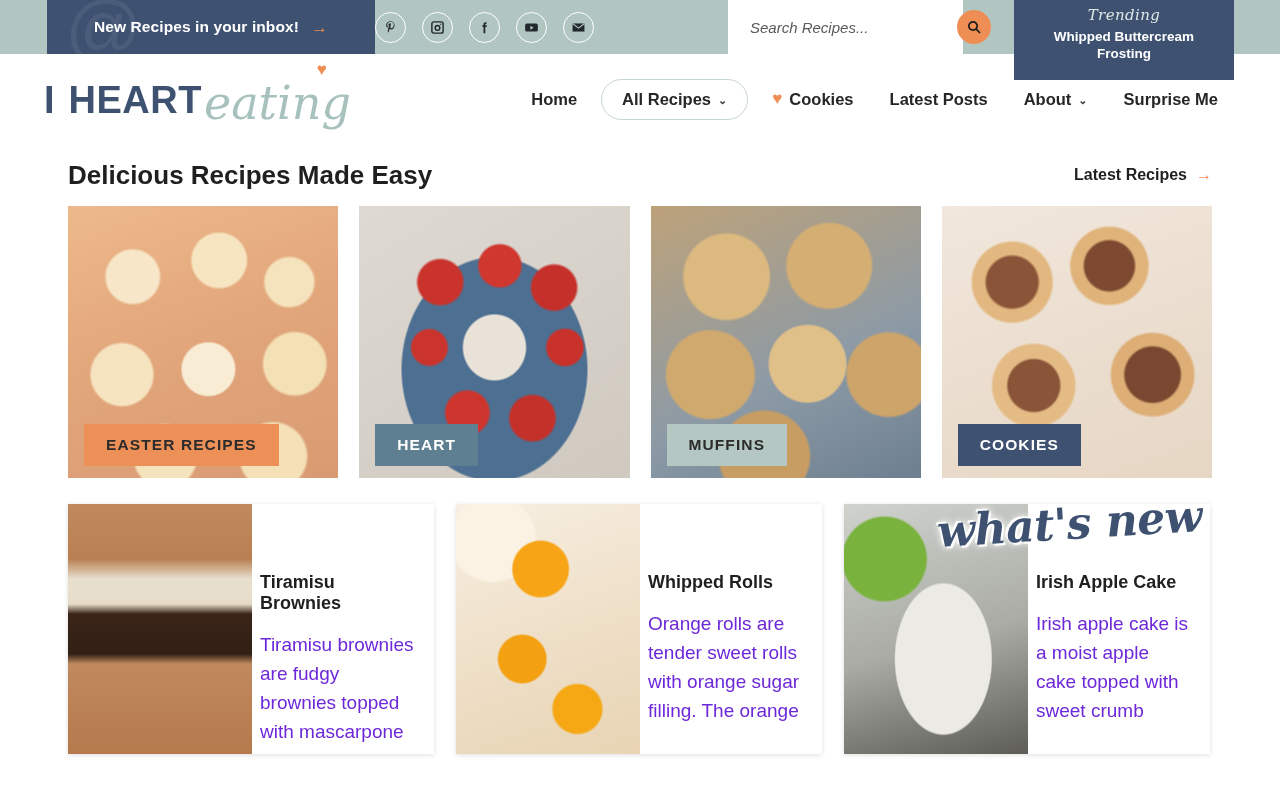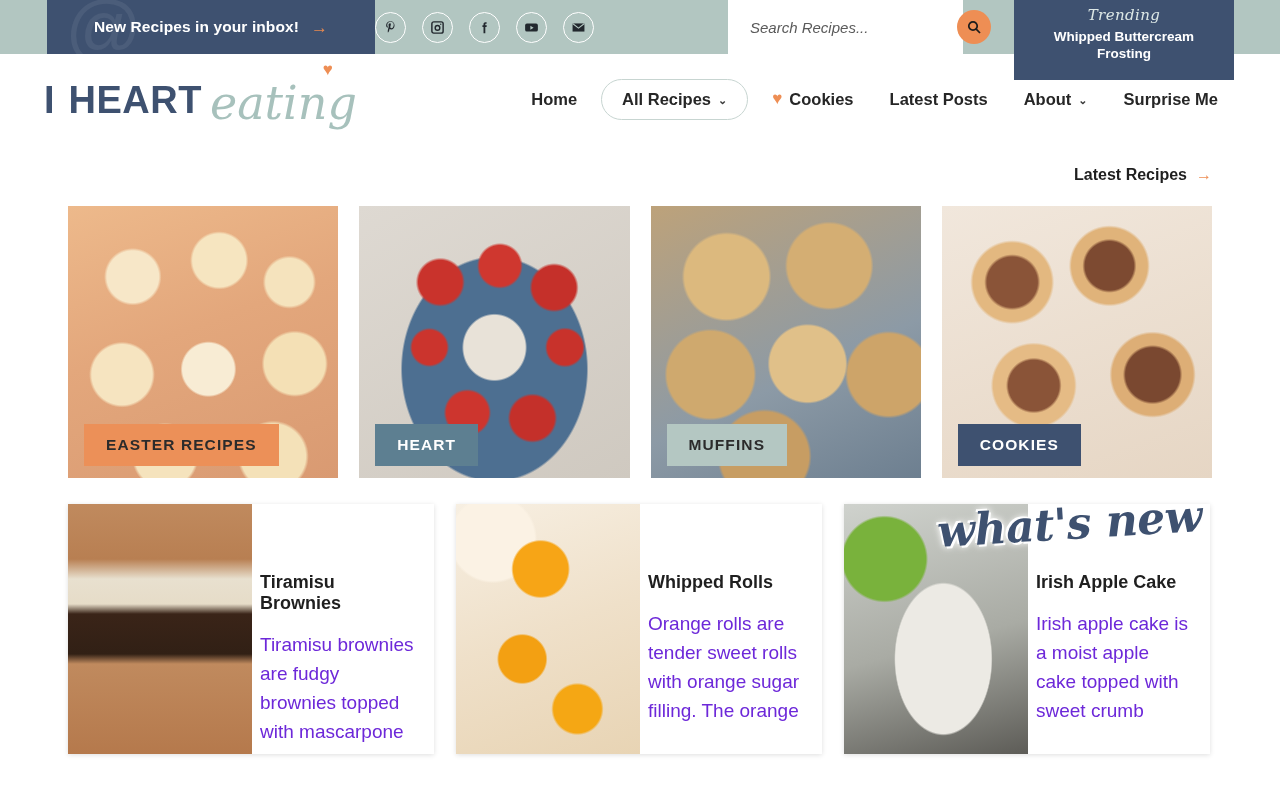--- a/index.html
+++ b/index.html
@@ -148,21 +148,21 @@
   }
   .logo-heart {
     font-size: 38px; font-weight: bold; color: #3e5170;
     letter-spacing: .5px; margin-left: 13px;
   }
   .logo-script {
     font-family: "DejaVu Serif", serif;
     font-style: italic;
     font-size: 46px;
     color: #a7c1bc;
-    margin-left: 8px;
+    margin-left: 2px;
     position: relative;
     top: 6px;
   }
   .logo-dot {
     position: absolute;
     right: 24px; top: -10px;
     color: #ee8e54;
     font-size: 17px;
   }
 
@@ -438,20 +438,21 @@
       <span>About</span>
       <span class="caret">⌄</span>
     </div>
     <div class="nav-item">
       <span>Surprise Me</span>
     </div>
   </nav>
 </div>
 
 <div class="sec-head">
+  <h1 class="sec-title">Delicious Recipes Made Easy</h1>
   <a class="sec-link">
     <span>Latest Recipes</span>
     <span class="arr">→</span>
   </a>
 </div>
 
 <div class="cat-row">
   <a class="cat-card">
     <span class="cat-img ph-easter"></span>
     <span class="cat-label lab-easter">EASTER RECIPES</span>

